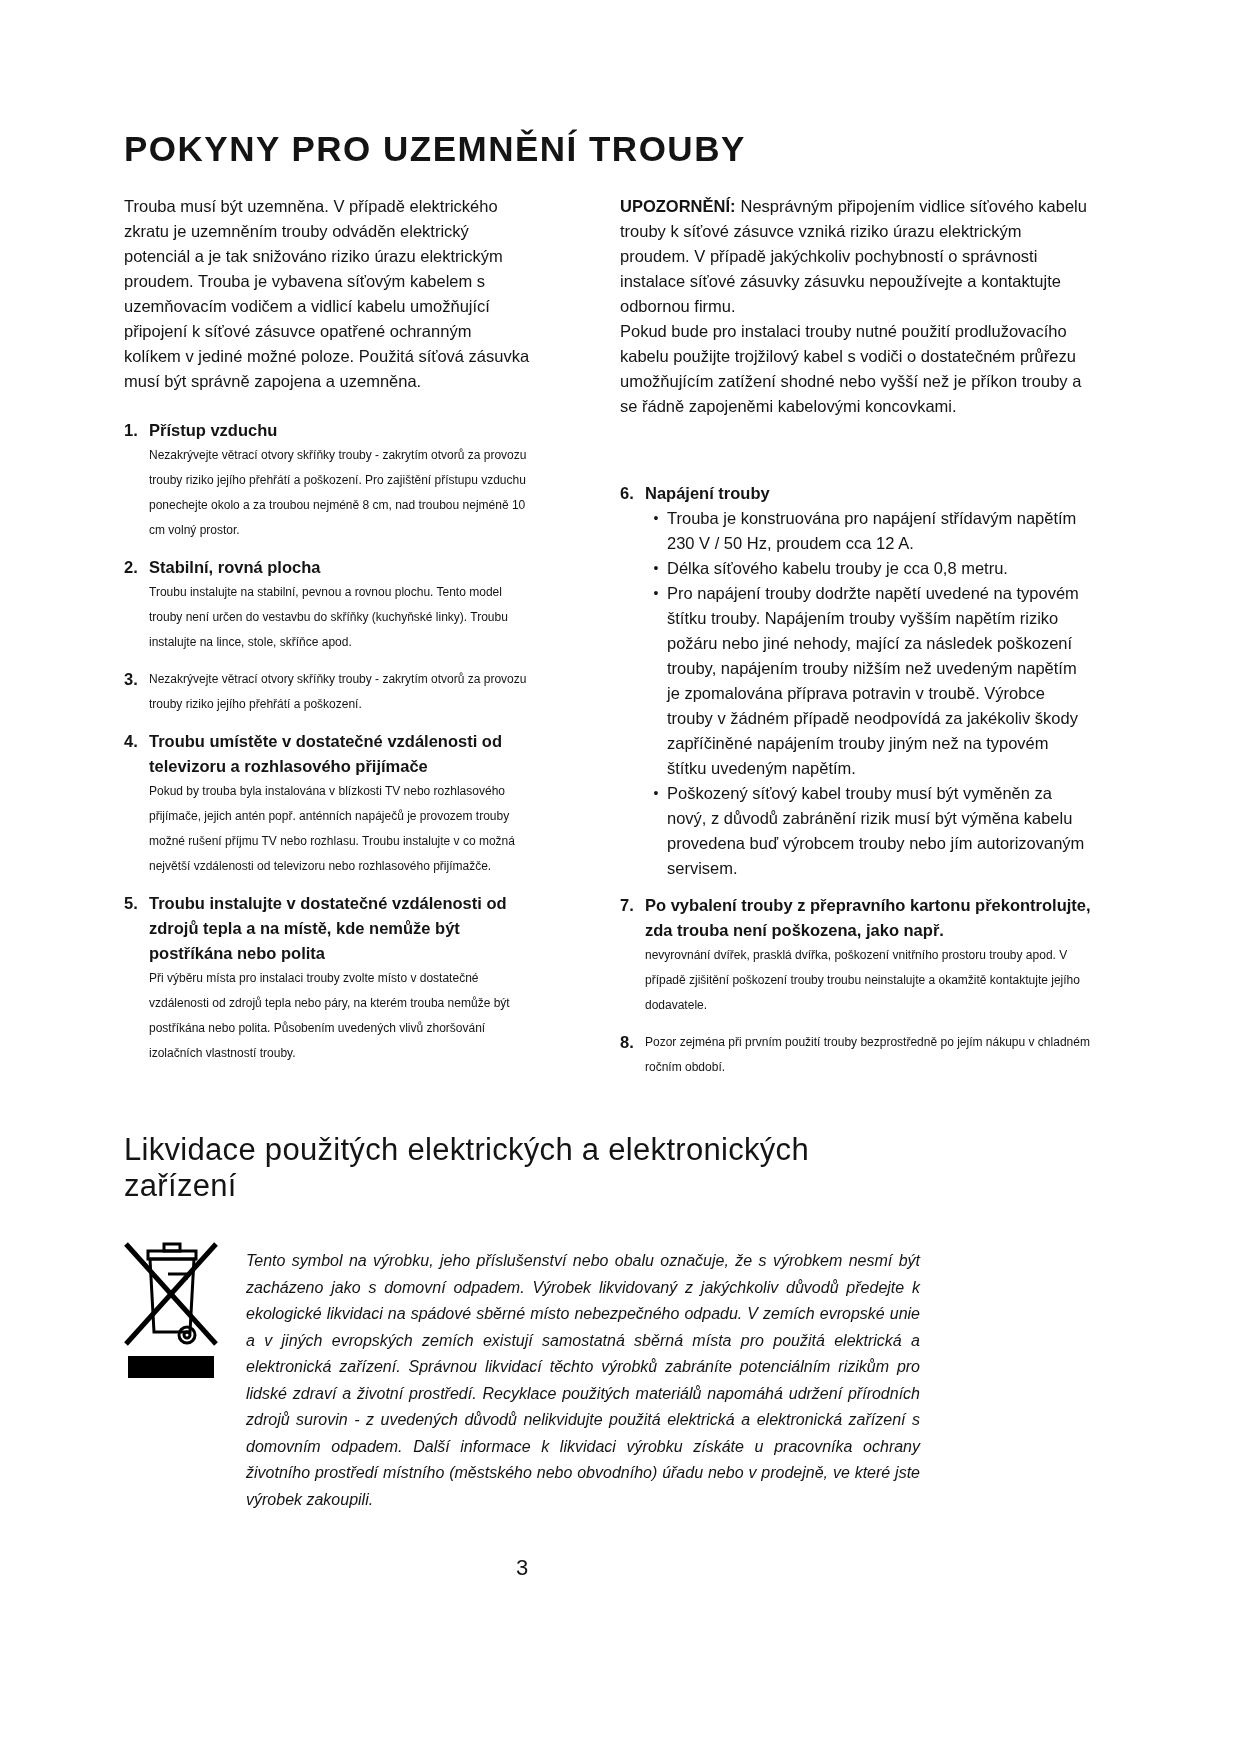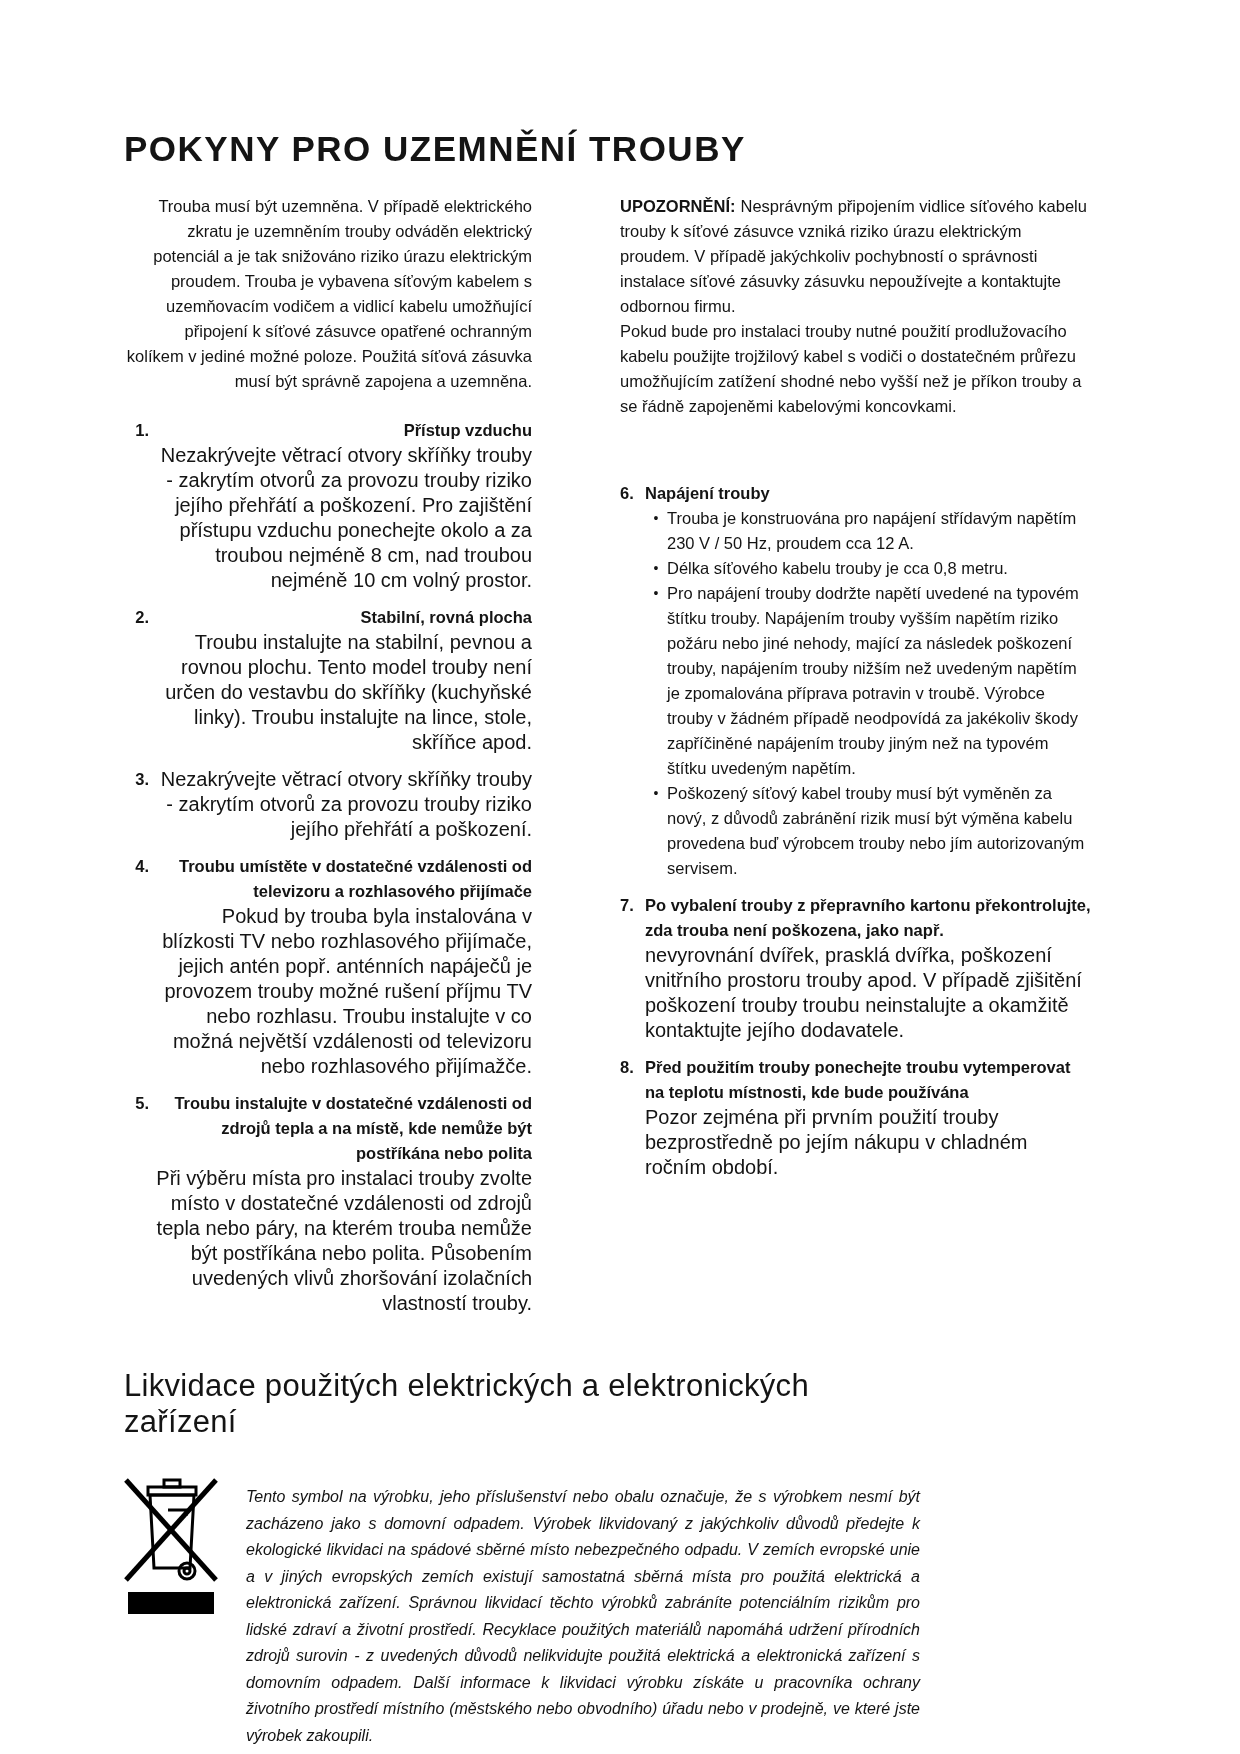--- a/index.html
+++ b/index.html
@@ -19,21 +19,21 @@
     padding: 130px 100px 0 124px;
   }
   .h1 {
     font-size: 35px;
     line-height: 38px;
     font-weight: bold;
     letter-spacing: 1.5px;
     margin: 0 0 26px 0;
   }
   .columns { display: flex; gap: 40px; }
-  .col-left  { width: 408px; flex: none; text-align: right; }
+  .col-left  { width: 408px; flex: none; }
   .col-right { width: 472px; flex: none; margin-left: 48px; }
   .body-text {
     font-size: 16.5px;
     line-height: 25px;
     margin: 0;
   }
   .warning-label { font-weight: bold; margin-right: 5px; }
   .h2 {
     font-size: 36px;
     line-height: 40px;
@@ -44,21 +44,21 @@
   .install-list { margin-top: 24px; }
   .col-right .install-list { margin-top: 62px; }
   .item { display: flex; margin-bottom: 12px; }
   .item-num {
     flex: none; width: 25px;
     font-weight: bold;
     font-size: 16.5px; line-height: 25px;
   }
   .item-content { flex: 1; }
   .item-heading { font-weight: bold; font-size: 16.5px; line-height: 25px; }
-  .item-body { font-size: 20px; line-height: 25px; }
+  .item-body { font-size: 12px; line-height: 25px; }
   .bullets { margin-top: 0; }
   .bullet-row { display: flex; }
   .bullet-dot { flex: none; width: 22px; text-align: center; font-size: 14px; line-height: 25px; }
   .bullet-text { flex: 1; font-size: 16.5px; line-height: 25px; }
   .disposal { margin-top: 40px; }
   .h3 {
     font-size: 31px;
     line-height: 36px;
     font-weight: normal;
     letter-spacing: 0.3px;
@@ -174,21 +174,20 @@
     <div class="item-content">
       <div class="item-heading">Po vybalení trouby z přepravního kartonu překontrolujte, zda trouba není poškozena, jako např.</div>
       <div class="item-body">nevyrovnání dvířek, prasklá dvířka, poškození vnitřního prostoru trouby apod. V případě zjišitění poškození trouby troubu neinstalujte a okamžitě kontaktujte jejího dodavatele.</div>
 
     </div>
   </div>
 
   <div class="item">
     <div class="item-num">8.</div>
     <div class="item-content">
-      <div class="item-heading">Před použitím trouby ponechejte troubu vytemperovat na teplotu místnosti, kde bude používána</div>
       <div class="item-body">Pozor zejména při prvním použití trouby bezprostředně po jejím nákupu v chladném ročním období.</div>
 
     </div>
   </div>
 </div>
     </div>
   </div>
 
   <div class="disposal">
     <h2 class="h3">Likvidace použitých elektrických a elektronických zařízení</h2>

